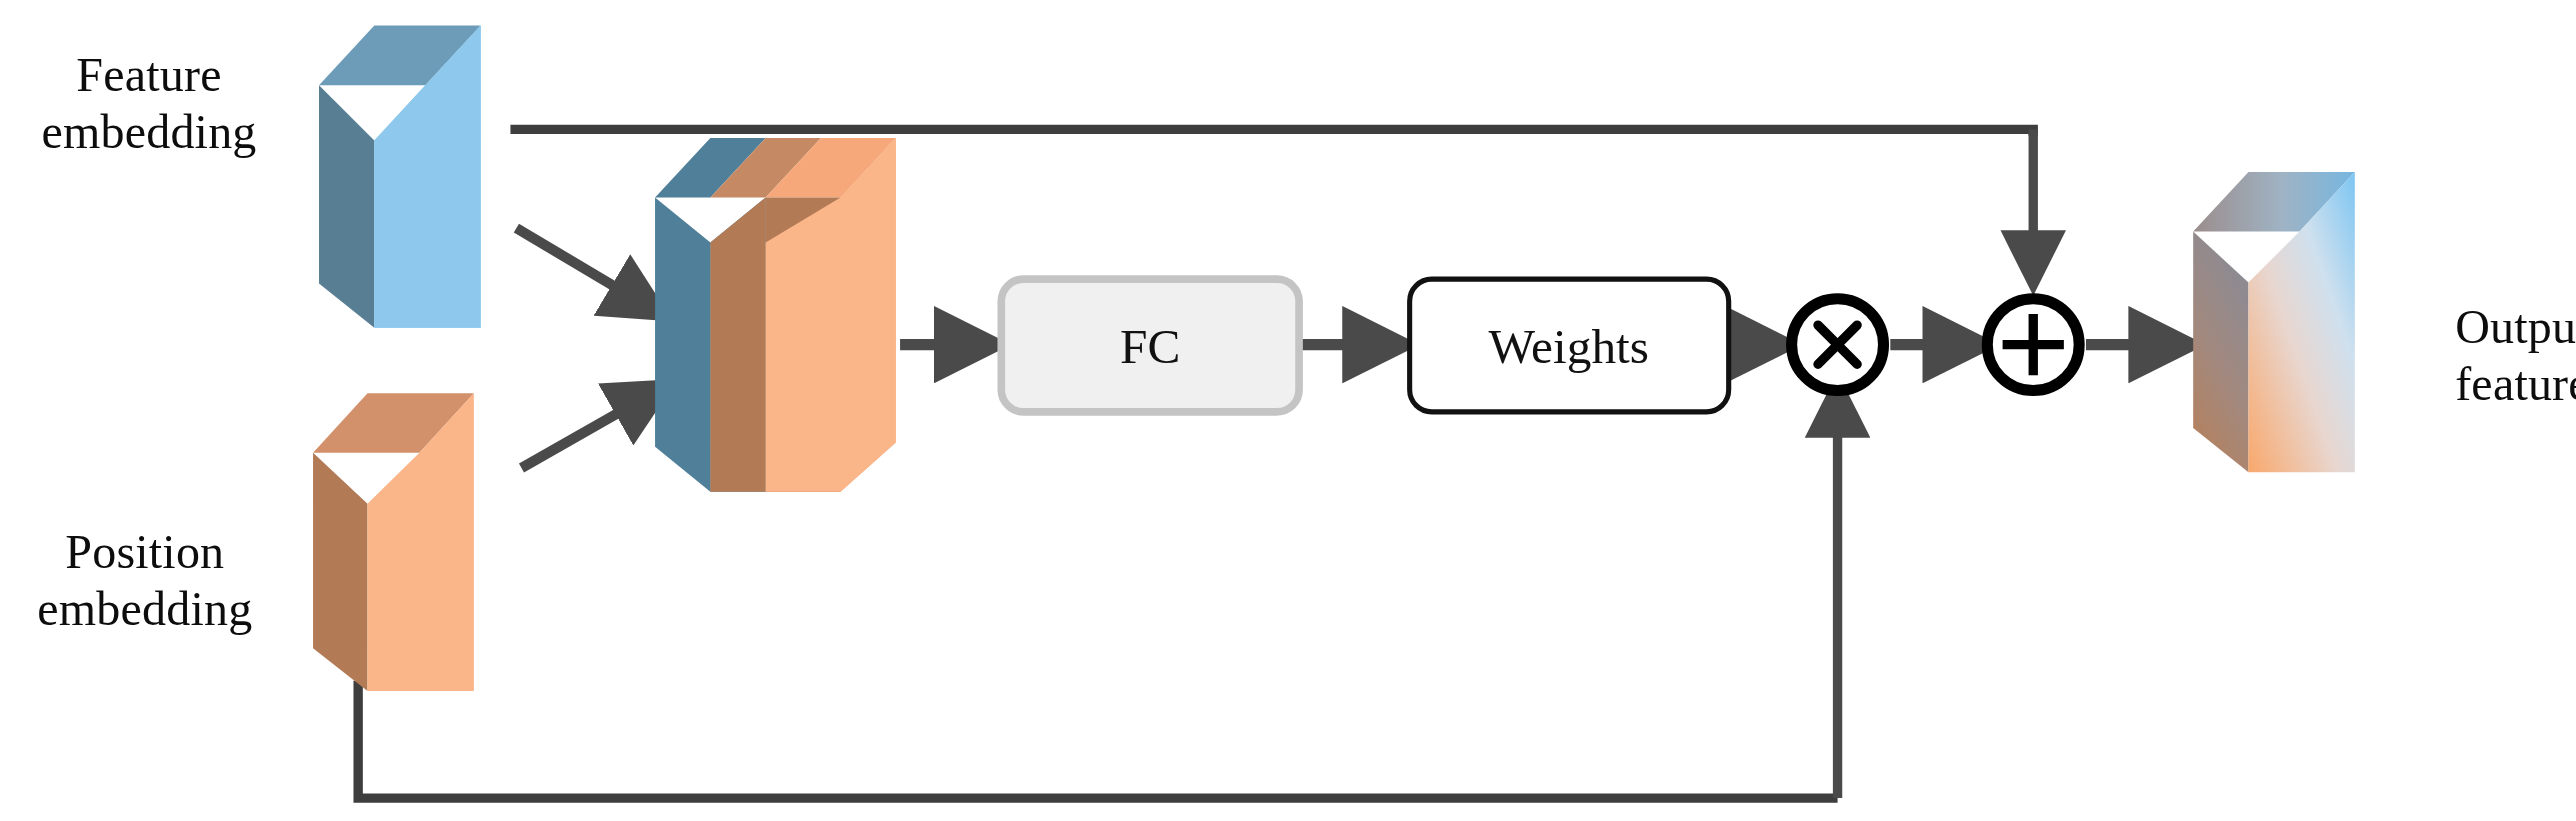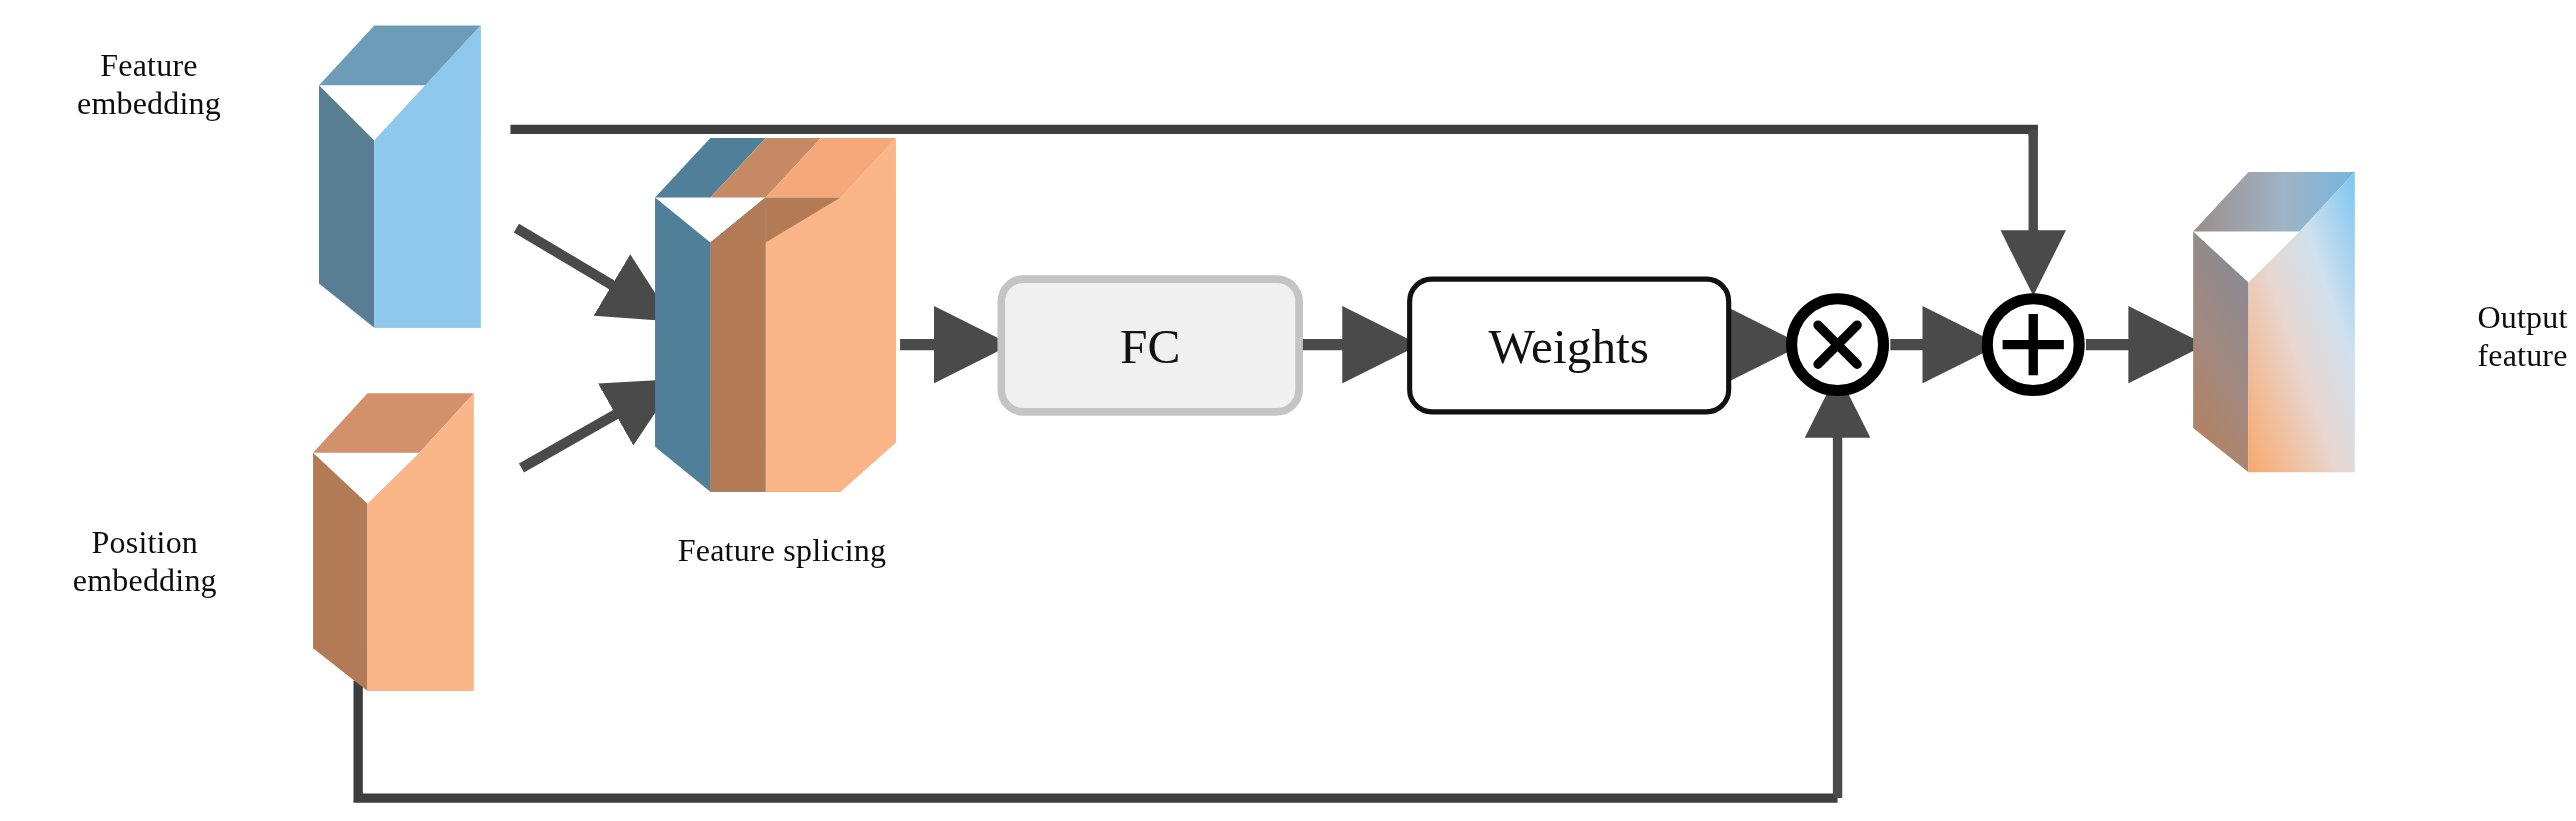--- a/index.html
+++ b/index.html
@@ -1,35 +1,34 @@
 <!DOCTYPE html>
 <html style="font-size:13.6px"><head>
 <meta charset="utf-8">
 <style>
   html,body{margin:0;padding:0;background:#ffffff;}
   body{width:2576px;height:822px;overflow:hidden;
        font-family:"Liberation Serif","DejaVu Serif",serif;}
   #stage{position:relative;width:2576px;height:822px;background:#ffffff;}
-  .lbl{position:absolute;color:#0d0d0d;font-size:32px;line-height:1.18;
+  .lbl{position:absolute;color:#0d0d0d;font-size:48px;line-height:1.18;
        text-align:center;white-space:pre-line;letter-spacing:0.2px;}
   svg.layer{position:absolute;left:0;top:0;width:2576px;height:822px;overflow:visible;}
   .boxtext{font-family:"Liberation Serif","DejaVu Serif",serif;font-size:58px;fill:#111111;}
 </style>
 </head>
 <body>
 
 <div id="stage">
 
   <div class="lbl" style="left:8.5px;top:47px;width:281px;">Feature
 embedding</div>
 
   <div class="lbl" style="left:4.3px;top:524px;width:281px;">Position
 embedding</div>
 
-  <div class="lbl" style="left:510px;top:532px;width:544px;">Feature splicing</div>
 
   <div class="lbl" style="left:2382px;top:299px;width:281px;">Output
 feature</div>
 
   <svg class="layer" viewBox="0 0 3028 966">
     <defs>
       <marker id="ah" markerWidth="7" markerHeight="7" refX="5.4" refY="3.5" orient="auto" markerUnits="strokeWidth">
         <path d="M0,0 L7,3.5 L0,7 z" fill="#4a4a4a"></path>
       </marker>
       <marker id="ahd" markerWidth="7" markerHeight="7" refX="5.4" refY="3.5" orient="auto" markerUnits="strokeWidth">

